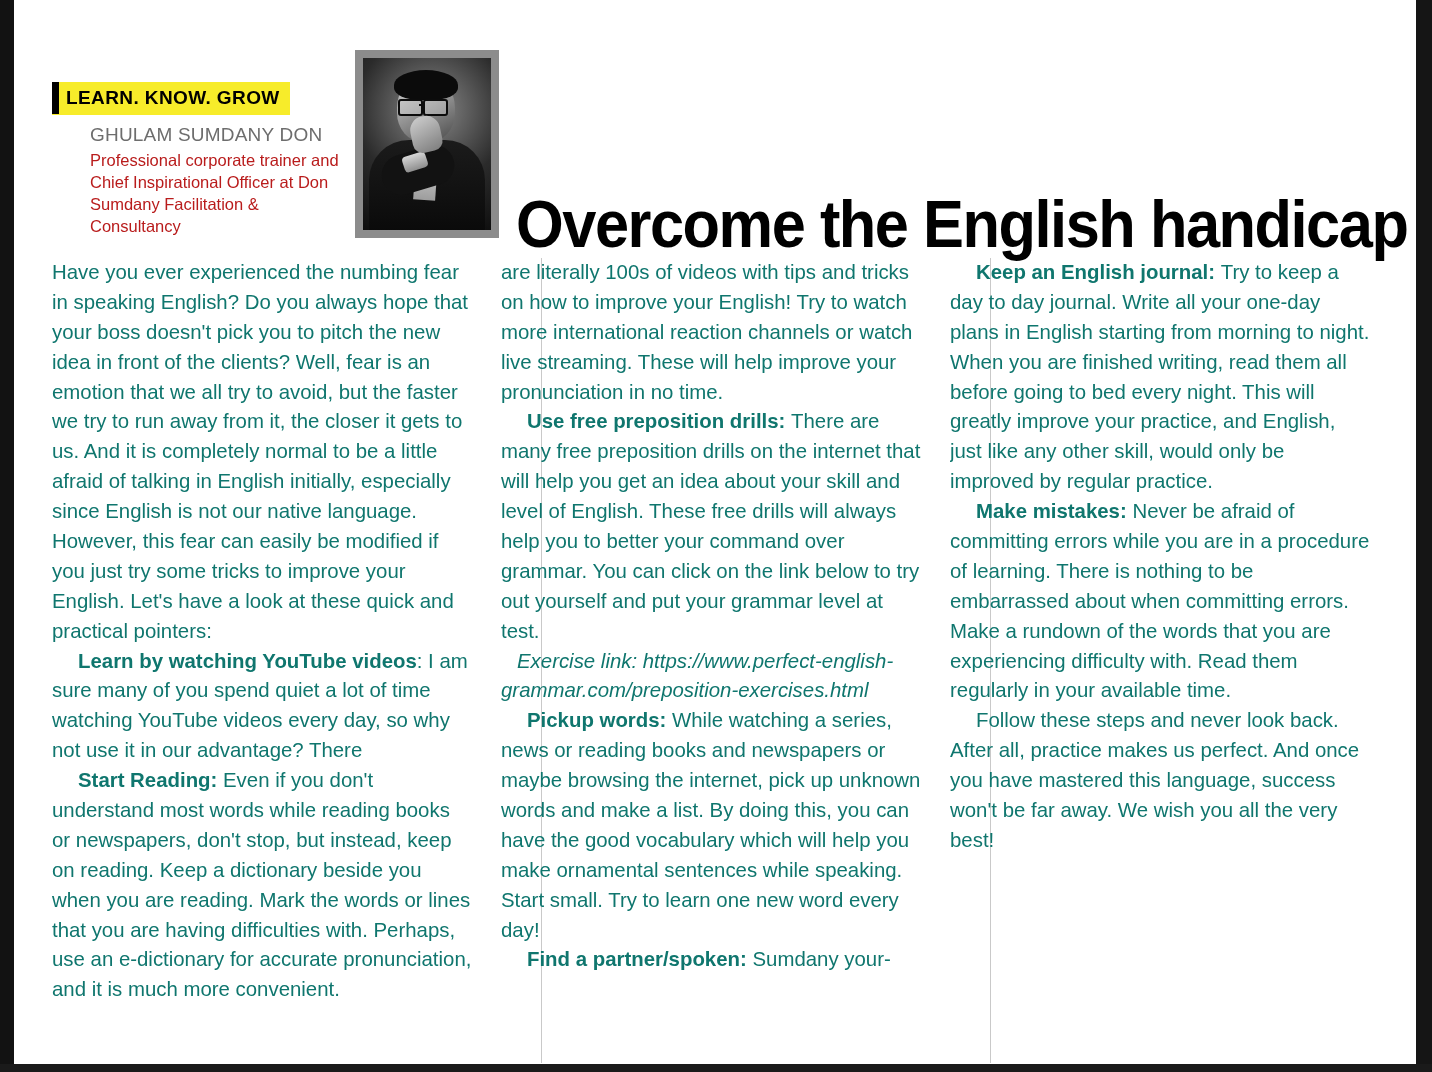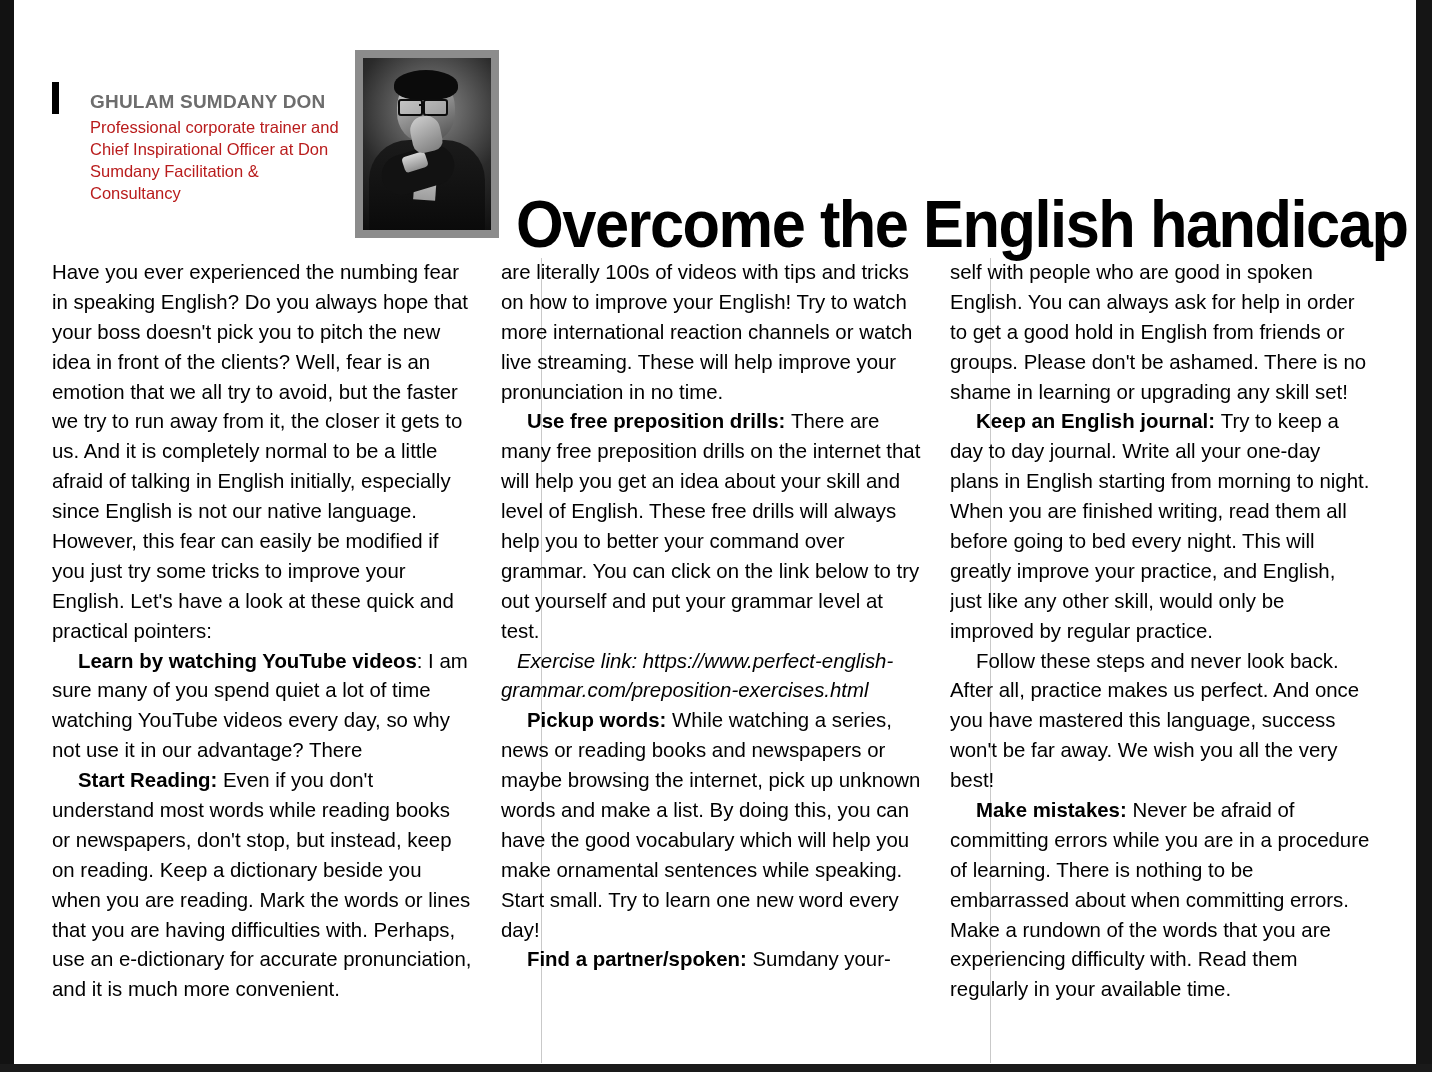--- a/index.html
+++ b/index.html
@@ -72,21 +72,21 @@
     left: 0;
     top: 0;
     width: 7px;
     height: 32px;
     background: #000;
   }
   .author {
     margin-top: 9px;
     margin-left: 38px;
     color: #6d6d6d;
-    font-weight: bold;
+    font-weight: normal;
     font-size: 19px;
     letter-spacing: 0.2px;
   }
   .author-desc {
     margin-left: 38px;
     margin-top: 4px;
     color: #b91c1c;
     font-size: 16.5px;
     line-height: 1.33;
     width: 262px;
@@ -209,21 +209,21 @@
   }
   .col {
     width: 421px;
     position: relative;
     overflow: hidden;
   }
   .col p {
     margin: 0;
     font-size: 20.4px;
     line-height: 1.465;
-    color: #000000;
+    color: #0f766e;
     text-align: left;
     font-family: "Liberation Sans", sans-serif;
   }
   .col p.indent {
     text-indent: 26px;
   }
   .col p b {
     font-weight: bold;
   }
   .col p.italic {
@@ -247,20 +247,21 @@
 
   <div class="edge-left"></div>
   <div class="edge-right"></div>
   <div class="edge-bottom"></div>
 
   <div class="masthead">
 
     <div class="byline-block">
       <div class="kicker-wrap">
         <div class="kicker-bar"></div>
+        <span class="kicker">LEARN. KNOW. GROW</span>
       </div>
       <div class="author">GHULAM SUMDANY DON</div>
       <div class="author-desc">Professional corporate trainer and Chief Inspirational Officer at Don Sumdany Facilitation &amp; Consultancy</div>
     </div>
 
     <div class="portrait-frame">
       <div class="portrait">
         <div class="p-body"></div>
         <div class="p-shirt"></div>
         <div class="p-arm"></div>
@@ -287,20 +288,19 @@
         <p class="indent"><b>Start Reading: </b><span>Even if you don't understand most words while reading books or newspapers, don't stop, but instead, keep on reading. Keep a dictionary beside you when you are reading. Mark the words or lines that you are having difficulties with. Perhaps, use an e-dictionary for accurate pronunciation, and it is much more convenient.</span></p>
       </div>
     <div class="col" id="col1">
         <p><span>are literally 100s of videos with tips and tricks on how to improve your English! Try to watch more international reaction channels or watch live streaming. These will help improve your pronunciation in no time.</span></p>
         <p class="indent"><b>Use free preposition drills: </b><span>There are many free preposition drills on the internet that will help you get an idea about your skill and level of English. These free drills will always help you to better your command over grammar. You can click on the link below to try out yourself and put your grammar level at test.</span></p>
         <p class="italic"><span>Exercise link: https://www.perfect-english-grammar.com/preposition-exercises.html</span></p>
         <p class="indent"><b>Pickup words: </b><span>While watching a series, news or reading books and newspapers or maybe browsing the internet, pick up unknown words and make a list. By doing this, you can have the good vocabulary which will help you make ornamental sentences while speaking. Start small. Try to learn one new word every day!</span></p>
         <p class="indent"><b>Find a partner/spoken: </b><span>Sumdany your-</span></p>
       </div>
     <div class="col" id="col2">
-        <p><span>self with people who are good in spoken English. You can always ask for help in order to get a good hold in English from friends or groups. Please don't be ashamed. There is no shame in learning or upgrading any skill set!</span></p>
         <p class="indent"><b>Keep an English journal: </b><span>Try to keep a day to day journal. Write all your one-day plans in English starting from morning to night. When you are finished writing, read them all before going to bed every night. This will greatly improve your practice, and English, just like any other skill, would only be improved by regular practice.</span></p>
+        <p class="indent"><b>Make mistakes: </b><span>Never be afraid of committing errors while you are in a procedure of learning. There is nothing to be embarrassed about when committing errors. Make a rundown of the words that you are experiencing difficulty with. Read them regularly in your available time.</span></p>
         <p class="indent"><span>Follow these steps and never look back. After all, practice makes us perfect. And once you have mastered this language, success won't be far away. We wish you all the very best!</span></p>
-        <p class="indent"><b>Make mistakes: </b><span>Never be afraid of committing errors while you are in a procedure of learning. There is nothing to be embarrassed about when committing errors. Make a rundown of the words that you are experiencing difficulty with. Read them regularly in your available time.</span></p>
       </div>
   </div>
 
 </div>
 
 </body></html>

